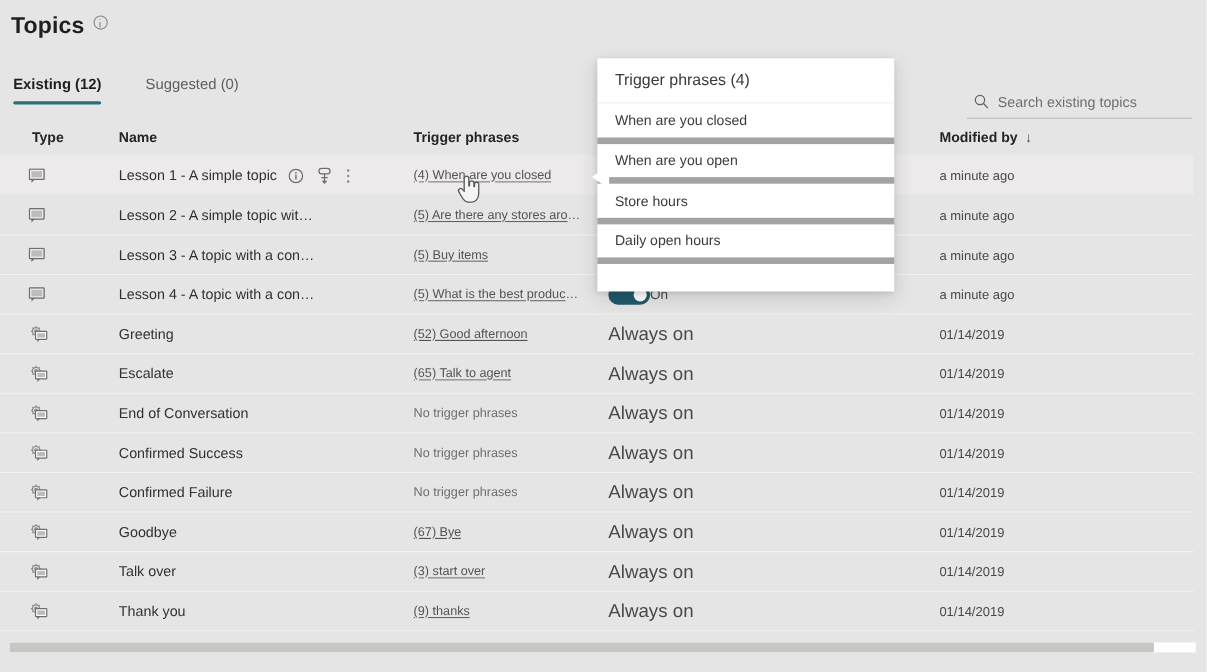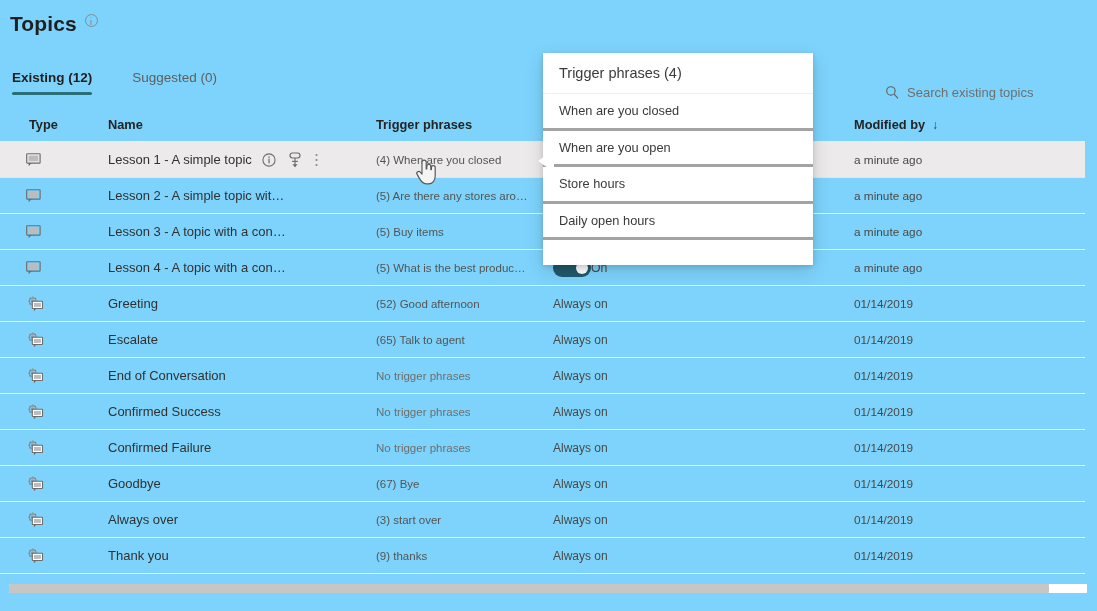--- a/index.html
+++ b/index.html
@@ -4,21 +4,21 @@
 <style>
   * { box-sizing: border-box; }
   html, body {
     margin: 0; padding: 0;
     width: 1097px; height: 611px;
     background: #ffffff;
     font-family: "Liberation Sans", sans-serif;
     color: #323130;
     overflow: hidden;
   }
-  #root { position: relative; width: 1097px; height: 611px; background:#7dd3fc; }
+  #root { position: relative; width: 1097px; height: 611px; background:#e5e5e5; }
 
   
   .page-title-row {
     position: absolute; left: 10px; top: 13px;
     display: flex; align-items: center; gap: 8px;
   }
   .page-title {
     font-size: 21px; font-weight: 700; color: #201f1e;
     letter-spacing: .1px; line-height: 1;
   }
@@ -97,21 +97,21 @@
   .act { display:flex; align-items:center; justify-content:center; cursor:pointer; }
 
   .trigger-link {
     font-size: 11.5px; color: #555452; text-decoration: underline;
     text-underline-offset: 2px; white-space: nowrap; overflow: hidden;
     text-overflow: ellipsis; max-width: 152px; cursor: pointer;
   }
   .trigger-none {
     font-size: 11.5px; color: #6f6e6c; white-space: nowrap;
   }
-  .status-text { font-size: 12px; color: #4a4947; }
+  .status-text { font-size: 17px; color: #4a4947; }
   .mod-text { font-size: 11.8px; color: #4a4947; }
 
   
   .toggle-wrap { display:flex; align-items:center; }
   .toggle {
     width: 38px; height: 18px; border-radius: 10px;
     background: #21596b; position: relative; cursor: pointer;
   }
   .toggle .knob {
     position:absolute; right: 3px; top: 3px; width: 12px; height: 12px;
@@ -140,21 +140,21 @@
     position: absolute; left: 536px; top: 150px; width: 18px; height: 22px;
     z-index: 41;
   }
   .callout-header {
     height: 41px; display:flex; align-items:center; padding: 0 16px;
     border-bottom: 1px solid #f0efee;
   }
   .callout-header-text { font-size: 14.5px; color: #3b3a39; }
   .callout-item {
     height: 36.5px; display:flex; align-items:center; padding: 0 16px;
-    border-bottom: 3px solid #a3a3a3; cursor: pointer;
+    border-bottom: 6px solid #a3a3a3; cursor: pointer;
   }
   .callout-item-text { font-size: 12.8px; color: #3b3a39; }
   .callout-filler { height: 25px; }
 
   
   .cursor { position:absolute; left: 415px; top: 157px; z-index: 60; }
 </style>
 </head>
 <body>
 <div id="root">
@@ -487,21 +487,21 @@
                   <circle cx="6.8" cy="6.2" r="1.25"></circle>
                   <path d="M6.8 1.5 v1.2 M6.8 9.7 v1.2 M2.1 6.2 h1.2 M10.3 6.2 h1.2 M3.5 2.9 l0.85 0.85 M9.25 8.65 l0.85 0.85 M10.1 2.9 l-0.85 0.85 M4.35 8.65 l-0.85 0.85"></path>
                 </g>
                 <rect x="6.3" y="6.3" width="10.2" height="7.2" rx="0.5" fill="#ffffff" stroke="#6e6d6b" stroke-width="1.1"></rect>
                 <rect x="7.9" y="7.9" width="7" height="4" fill="#bdbcba"></rect>
                 <path d="M7.9 13.5 L7.9 16.2 L10.5 13.5 Z" fill="#6e6d6b"></path>
               </svg>
             </span>
           </div>
           <div class="cell c-name">
-            <span class="name-text">Always over</span>
+            <span class="name-text">Talk over</span>
           </div>
           <div class="cell c-trig">
             <span class="trigger-link">(3) start over</span>
           </div>
           <div class="cell c-status">
             <span class="status-text">Always on</span>
           </div>
           <div class="cell c-mod">
             <span class="mod-text">01/14/2019</span>
           </div>

